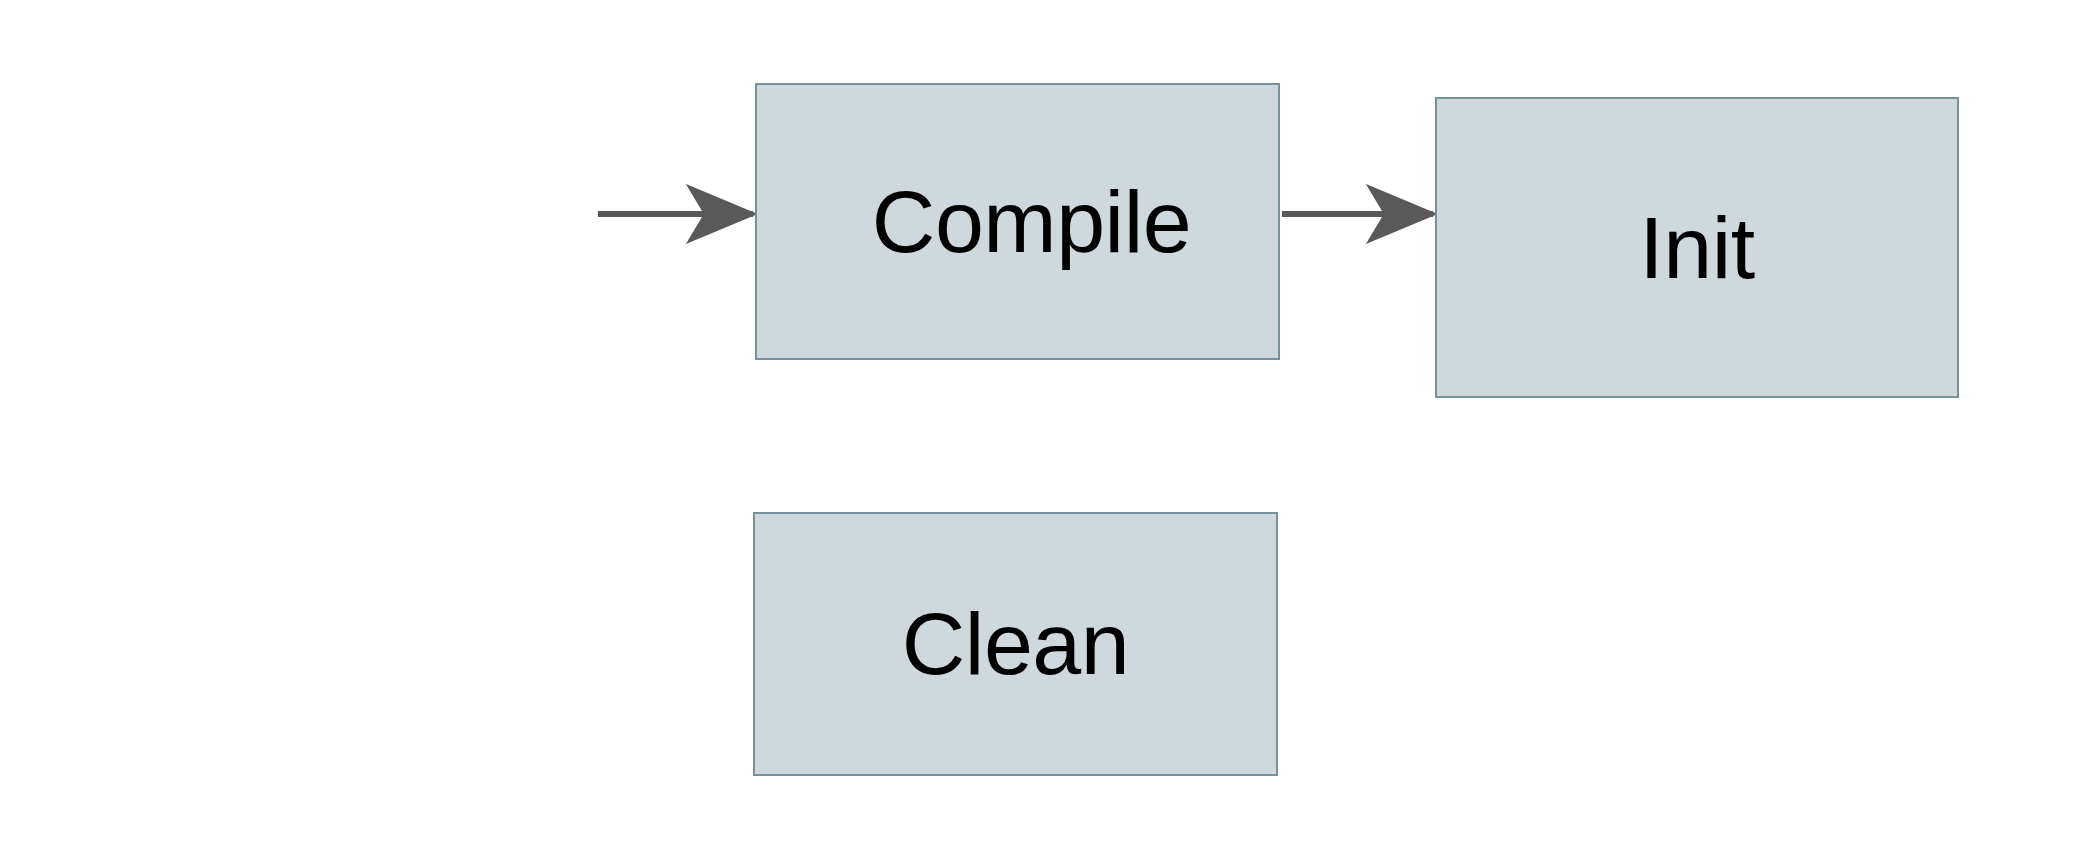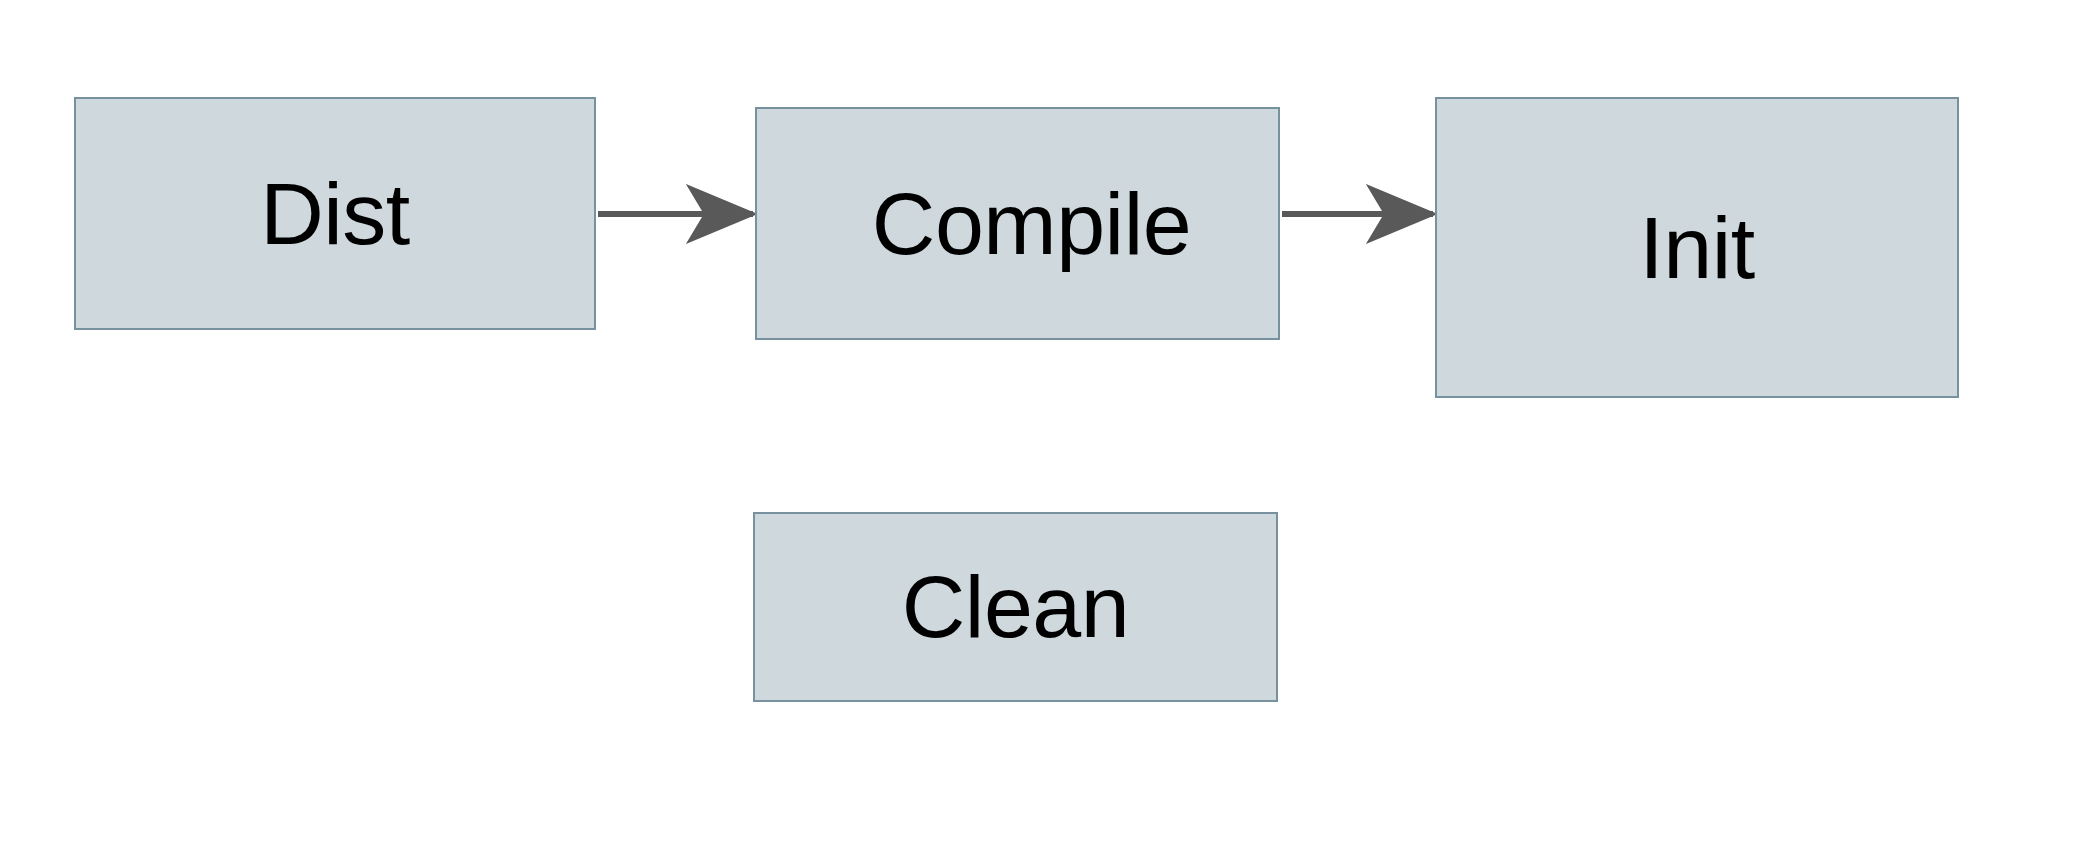--- a/index.html
+++ b/index.html
@@ -33,23 +33,23 @@
     font-size: 88px;
     font-weight: 400;
     line-height: 1;
     color: #000000;
     letter-spacing: -0.5px;
     white-space: nowrap;
     text-align: center;
   }
   
   #node-dist    { left: 74px;   top: 97px;  width: 522px; height: 233px; }
-  #node-compile { left: 755px;  top: 107px;  width: 525px; height: 233px; padding-left: 28px; }
+  #node-compile { left: 755px;  top: 83px;  width: 525px; height: 277px; padding-left: 28px; }
   #node-init    { left: 1435px; top: 97px;  width: 524px; height: 301px; }
-  #node-clean   { left: 753px;  top: 512px; width: 525px; height: 190px; }
+  #node-clean   { left: 753px;  top: 512px; width: 525px; height: 264px; }
 
   .edge-layer {
     position: absolute;
     left: 0;
     top: 0;
     width: 2078px;
     height: 848px;
     pointer-events: none;
   }
   .edge-hit {
@@ -78,23 +78,20 @@
     </g>
 
     <g>
       <line x1="1282" y1="214" x2="1433" y2="214" stroke="#595959" stroke-width="6" marker-end="url(#arrowhead)"></line>
     </g>
   </svg>
 
   <div class="edge-hit" id="edge-dist-compile-hit"></div>
   <div class="edge-hit" id="edge-compile-init-hit"></div>
 
-  <div class="node" id="node-dist">
-    <span class="node-label">Dist</span>
-  </div>
 
   <div class="node" id="node-compile">
     <span class="node-label">Compile</span>
   </div>
 
   <div class="node" id="node-init">
     <span class="node-label">Init</span>
   </div>
 
   <div class="node" id="node-clean">

